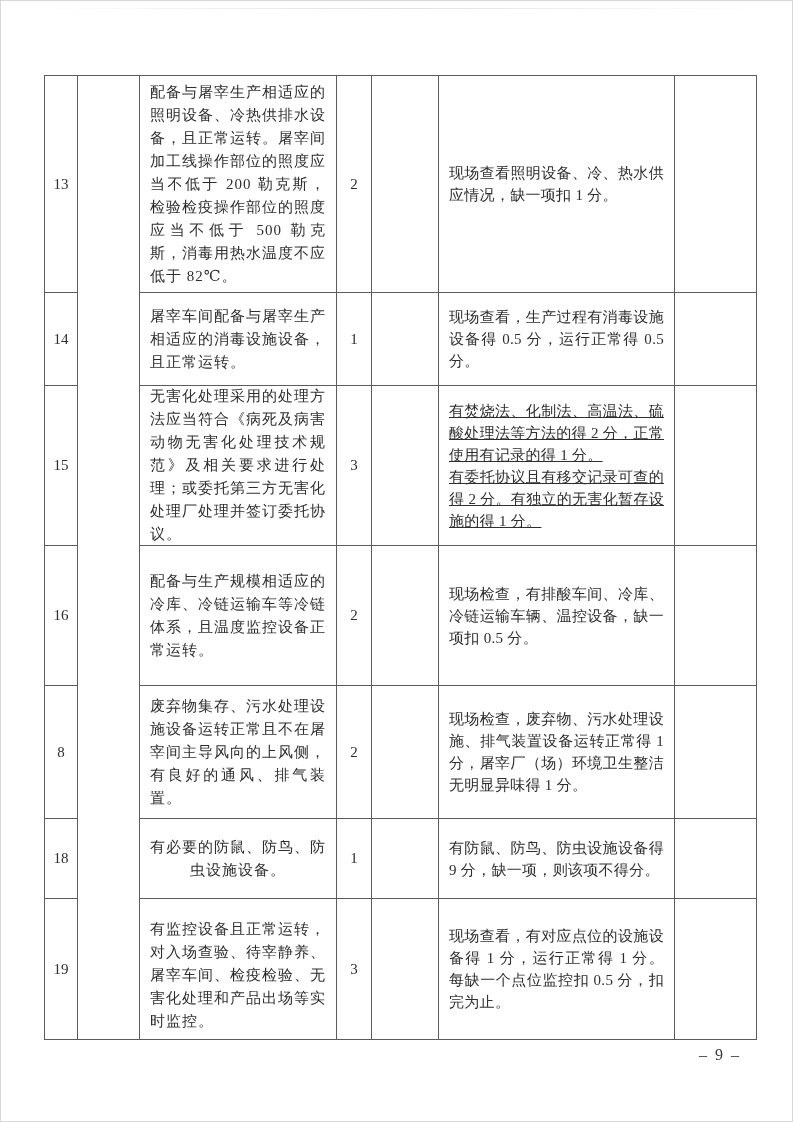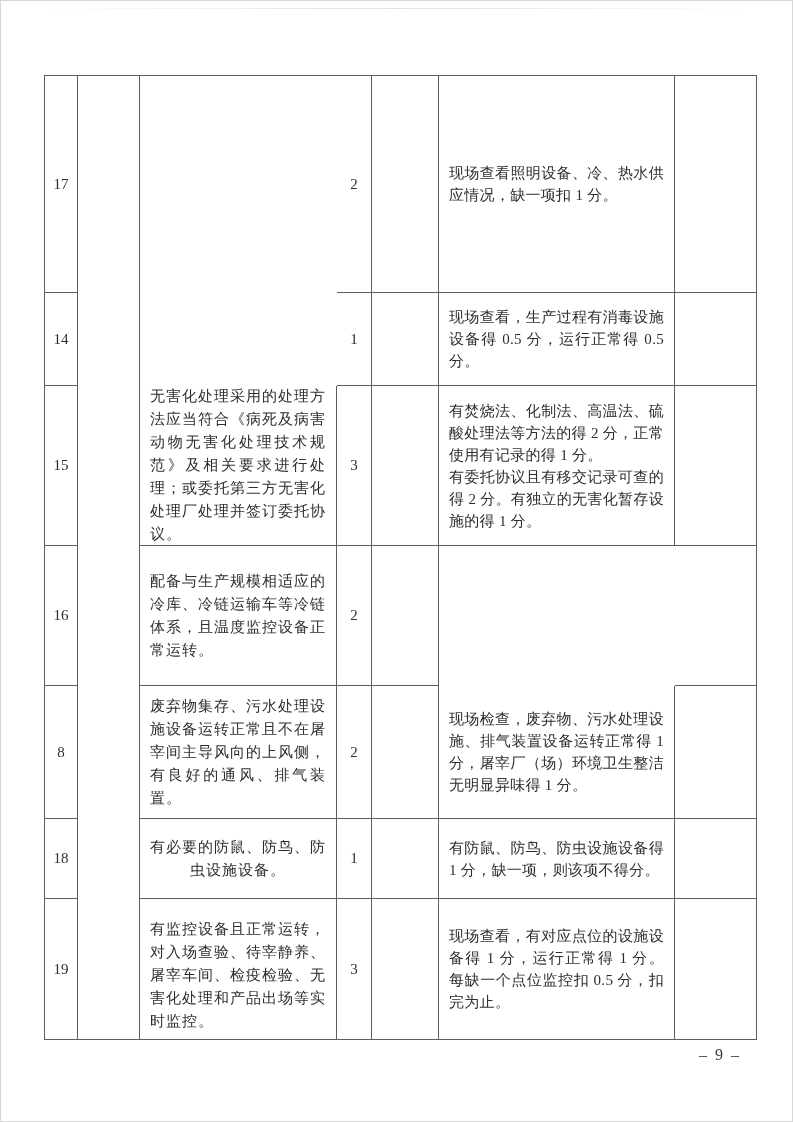--- a/index.html
+++ b/index.html
@@ -67,70 +67,79 @@
   }
 </style>
 </head>
 <body>
 
 <div class="page">
   <div class="scan-streak"></div>
 
   <div class="score-table">
       <div class="cell cell-category" style="grid-area: 1 / 2 / span 7;"></div>
-      <div class="cell cell-number" style="grid-area: 1 / 1;">17</div>
+      <div class="cell cell-number" style="grid-area: 1 / 1;">13</div>
+      <div class="cell cell-criteria" style="grid-area: 1 / 3;">
+        <div class="txt">配备与屠宰生产相适应的照明设备、冷热供排水设备，且正常运转。屠宰间加工线操作部位的照度应当不低于 200 勒克斯，检验检疫操作部位的照度应当不低于 500 勒克斯，消毒用热水温度不应低于 82℃。</div>
+      </div>
       <div class="cell cell-score" style="grid-area: 1 / 4;">2</div>
       <div class="cell cell-blank" style="grid-area: 1 / 5;"></div>
       <div class="cell cell-method" style="grid-area: 1 / 6;">
         <div class="txt">现场查看照明设备、冷、热水供应情况，缺一项扣 1 分。</div>
       </div>
       <div class="cell cell-result last-col" style="grid-area: 1 / 7;"></div>
       <div class="cell cell-number" style="grid-area: 2 / 1;">14</div>
+      <div class="cell cell-criteria" style="grid-area: 2 / 3;">
+        <div class="txt">屠宰车间配备与屠宰生产相适应的消毒设施设备，且正常运转。</div>
+      </div>
       <div class="cell cell-score" style="grid-area: 2 / 4;">1</div>
       <div class="cell cell-blank" style="grid-area: 2 / 5;"></div>
       <div class="cell cell-method" style="grid-area: 2 / 6;">
         <div class="txt">现场查看，生产过程有消毒设施设备得 0.5 分，运行正常得 0.5 分。</div>
       </div>
       <div class="cell cell-result last-col" style="grid-area: 2 / 7;"></div>
       <div class="cell cell-number" style="grid-area: 3 / 1;">15</div>
       <div class="cell cell-criteria" style="grid-area: 3 / 3;">
         <div class="txt">无害化处理采用的处理方法应当符合《病死及病害动物无害化处理技术规范》及相关要求进行处理；或委托第三方无害化处理厂处理并签订委托协议。</div>
       </div>
       <div class="cell cell-score" style="grid-area: 3 / 4;">3</div>
       <div class="cell cell-blank" style="grid-area: 3 / 5;"></div>
-      <div class="cell cell-method" style="grid-area: 3 / 6;">
+      <div class="cell cell-method" style="grid-area: 3 / 6; text-decoration: underline;">
         <div class="txt">有焚烧法、化制法、高温法、硫酸处理法等方法的得 2 分，正常使用有记录的得 1 分。
 有委托协议且有移交记录可查的得 2 分。有独立的无害化暂存设施的得 1 分。</div>
       </div>
       <div class="cell cell-result last-col" style="grid-area: 3 / 7;"></div>
       <div class="cell cell-number" style="grid-area: 4 / 1;">16</div>
       <div class="cell cell-criteria" style="grid-area: 4 / 3;">
         <div class="txt">配备与生产规模相适应的冷库、冷链运输车等冷链体系，且温度监控设备正常运转。</div>
       </div>
       <div class="cell cell-score" style="grid-area: 4 / 4;">2</div>
       <div class="cell cell-blank" style="grid-area: 4 / 5;"></div>
+      <div class="cell cell-method" style="grid-area: 4 / 6;">
+        <div class="txt">现场检查，有排酸车间、冷库、冷链运输车辆、温控设备，缺一项扣 0.5 分。</div>
+      </div>
       <div class="cell cell-result last-col" style="grid-area: 4 / 7;"></div>
       <div class="cell cell-number" style="grid-area: 5 / 1;">8</div>
       <div class="cell cell-criteria" style="grid-area: 5 / 3;">
         <div class="txt">废弃物集存、污水处理设施设备运转正常且不在屠宰间主导风向的上风侧，有良好的通风、排气装置。</div>
       </div>
       <div class="cell cell-score" style="grid-area: 5 / 4;">2</div>
       <div class="cell cell-blank" style="grid-area: 5 / 5;"></div>
       <div class="cell cell-method" style="grid-area: 5 / 6; justify-content: flex-end;">
         <div class="txt">现场检查，废弃物、污水处理设施、排气装置设备运转正常得 1 分，屠宰厂（场）环境卫生整洁无明显异味得 1 分。</div>
       </div>
       <div class="cell cell-result last-col" style="grid-area: 5 / 7;"></div>
       <div class="cell cell-number" style="grid-area: 6 / 1;">18</div>
       <div class="cell cell-criteria center" style="grid-area: 6 / 3;">
         <div class="txt">有必要的防鼠、防鸟、防虫设施设备。</div>
       </div>
       <div class="cell cell-score" style="grid-area: 6 / 4;">1</div>
       <div class="cell cell-blank" style="grid-area: 6 / 5;"></div>
       <div class="cell cell-method" style="grid-area: 6 / 6;">
-        <div class="txt">有防鼠、防鸟、防虫设施设备得 1 分，缺一项，则该项不得分。</div>
+        <div class="txt">有防鼠、防鸟、防虫设施设备得 9 分，缺一项，则该项不得分。</div>
       </div>
       <div class="cell cell-result last-col" style="grid-area: 6 / 7;"></div>
       <div class="cell cell-number last-row" style="grid-area: 7 / 1;">19</div>
       <div class="cell cell-criteria last-row" style="grid-area: 7 / 3; align-items: flex-end;">
         <div class="txt">有监控设备且正常运转，对入场查验、待宰静养、屠宰车间、检疫检验、无害化处理和产品出场等实时监控。</div>
       </div>
       <div class="cell cell-score last-row" style="grid-area: 7 / 4;">3</div>
       <div class="cell cell-blank last-row" style="grid-area: 7 / 5;"></div>
       <div class="cell cell-method last-row" style="grid-area: 7 / 6;">
         <div class="txt">现场查看，有对应点位的设施设备得 1 分，运行正常得 1 分。每缺一个点位监控扣 0.5 分，扣完为止。</div>

